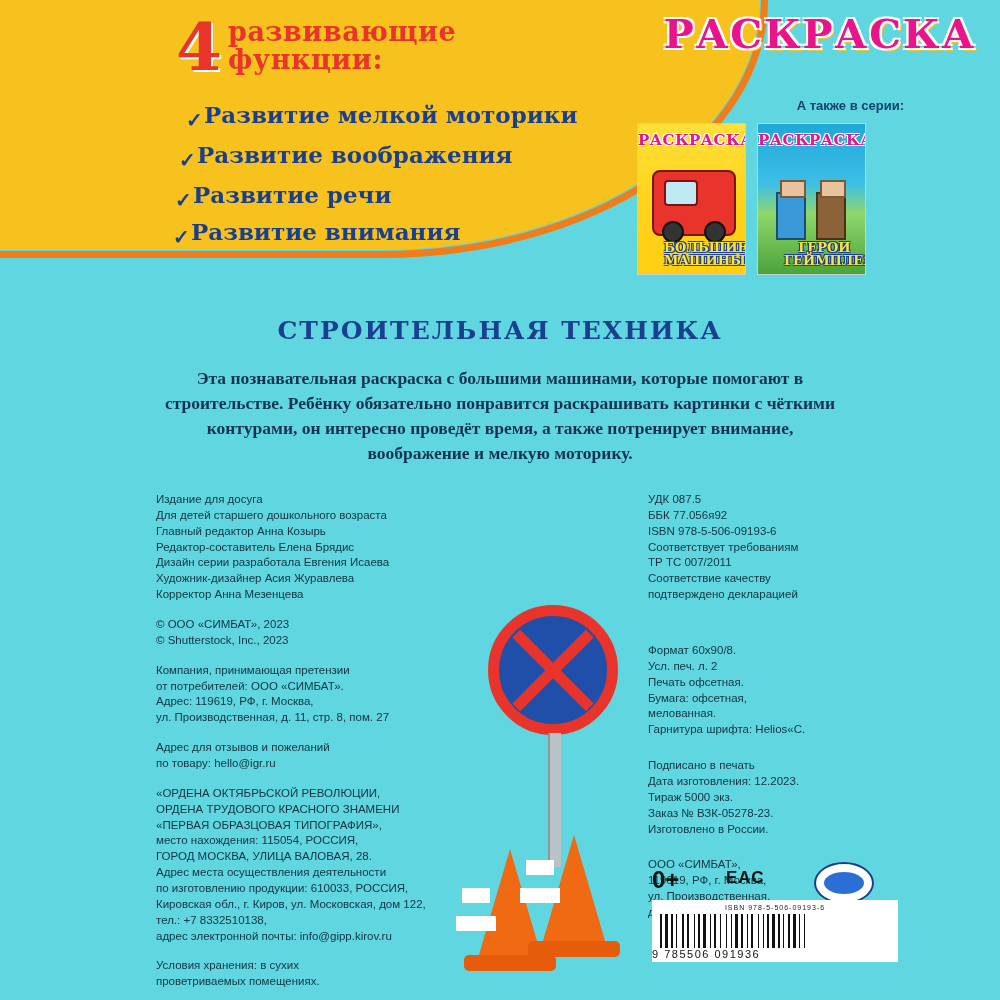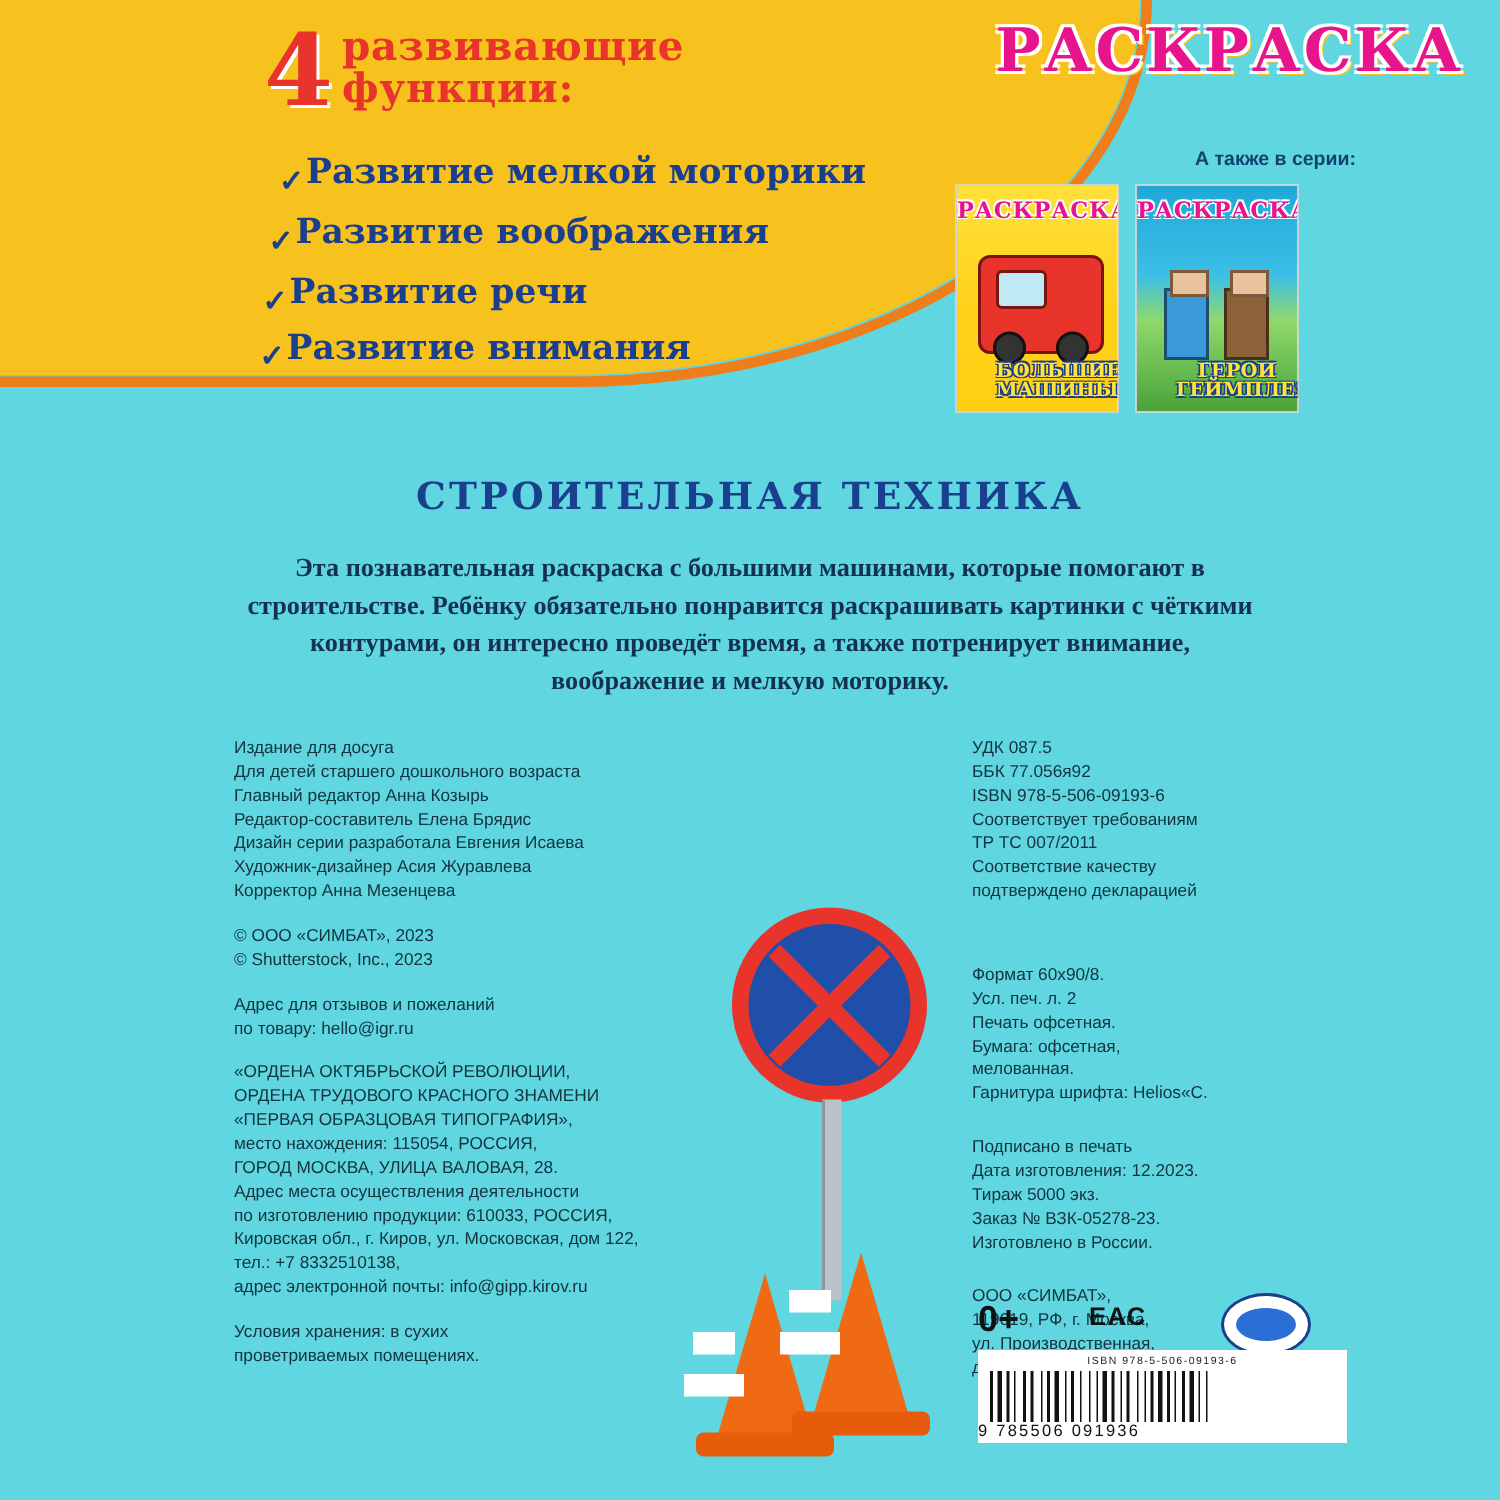--- a/index.html
+++ b/index.html
@@ -210,20 +210,26 @@
       <p>Для детей старшего дошкольного возраста</p>
       <p>Главный редактор Анна Козырь</p>
       <p>Редактор-составитель Елена Брядис</p>
       <p>Дизайн серии разработала Евгения Исаева</p>
       <p>Художник-дизайнер Асия Журавлева</p>
       <p>Корректор Анна Мезенцева</p>
     </div>
     <div class="blk">
       <p>© ООО «СИМБАТ», 2023</p>
       <p>© Shutterstock, Inc., 2023</p>
+    </div>
+    <div class="blk">
+      <p>Компания, принимающая претензии</p>
+      <p>от потребителей: ООО «СИМБАТ».</p>
+      <p>Адрес: 119619, РФ, г. Москва,</p>
+      <p>ул. Производственная, д. 11, стр. 8, пом. 27</p>
     </div>
     <div class="blk">
       <p>Адрес для отзывов и пожеланий</p>
       <p>по товару: hello@igr.ru</p>
     </div>
     <div class="blk">
       <p>«ОРДЕНА ОКТЯБРЬСКОЙ РЕВОЛЮЦИИ,</p>
       <p>ОРДЕНА ТРУДОВОГО КРАСНОГО ЗНАМЕНИ</p>
       <p>«ПЕРВАЯ ОБРАЗЦОВАЯ ТИПОГРАФИЯ»,</p>
       <p>место нахождения: 115054, РОССИЯ,</p>

